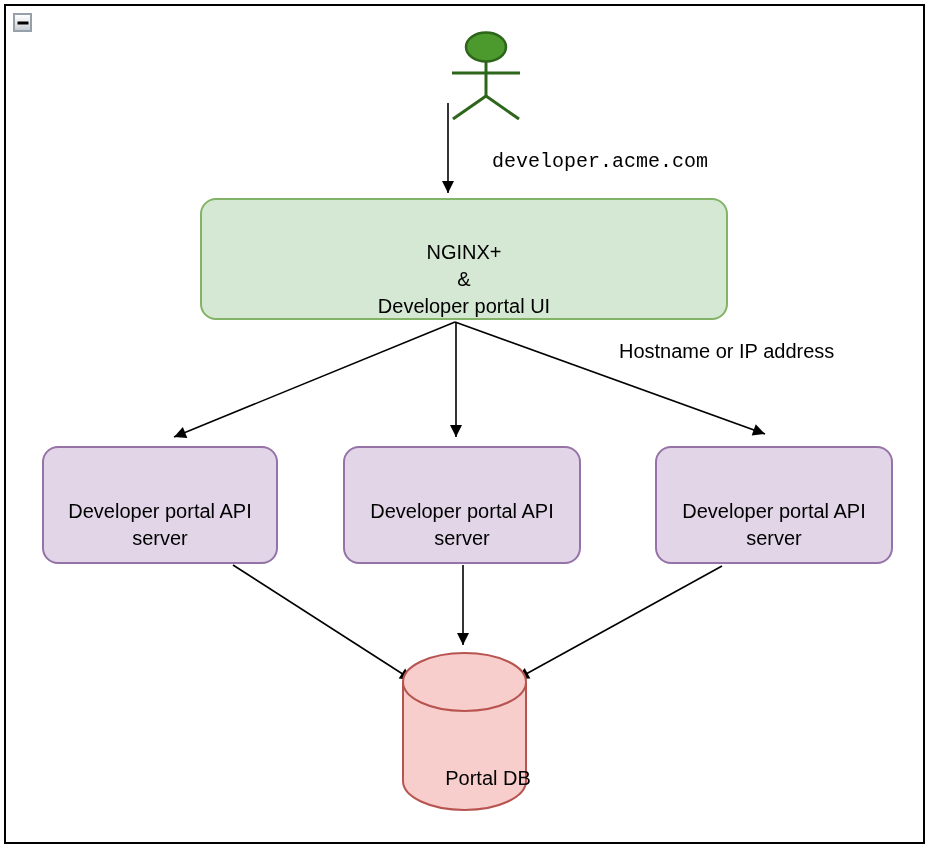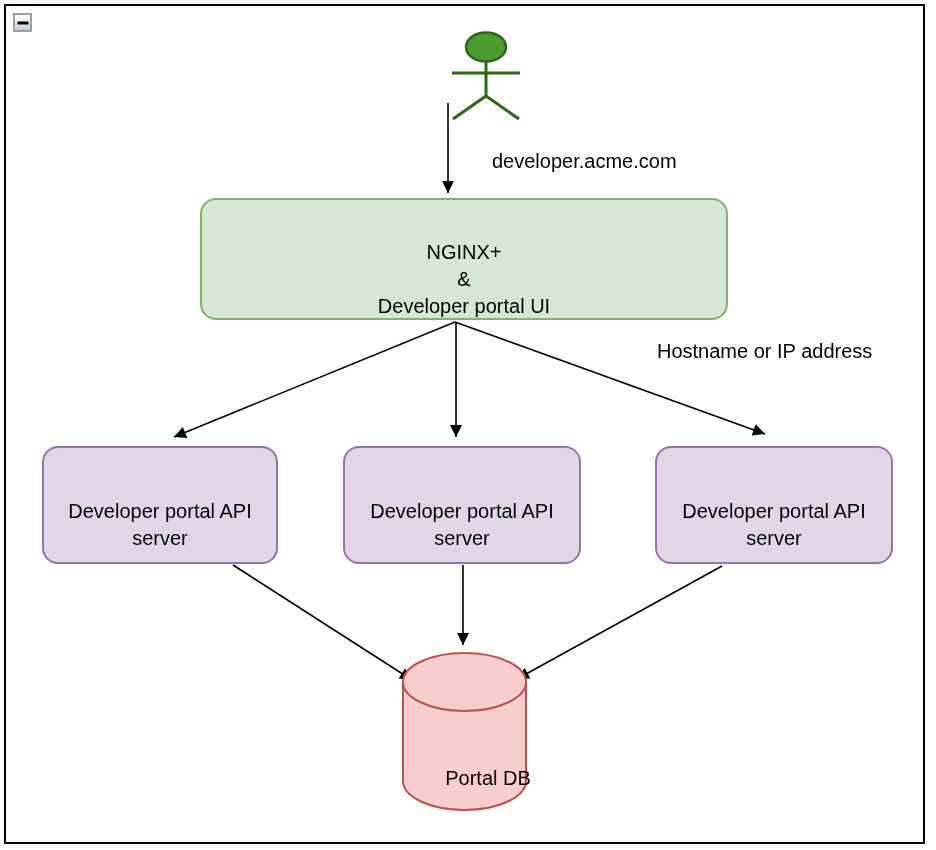--- a/index.html
+++ b/index.html
@@ -109,15 +109,15 @@
 server</div>
 
 <div class="lbl" style="left:343px; top:446px; width:238px; height:118px;">Developer portal API
 server</div>
 
 <div class="lbl" style="left:655px; top:446px; width:238px; height:118px;">Developer portal API
 server</div>
 
 <div class="lbl" style="left:403px; top:744px; width:146px; height:28px;padding-left:24px;">Portal DB</div>
 
-<div class="edge-lbl" style="left:492px; top:150px;">developer.acme.com</div>
+<div class="edge-lbl" style="left:492px; top:150px;font-family:Liberation Mono, monospace;">developer.acme.com</div>
 
-<div class="edge-lbl" style="left:657px; top:340px;">Hostname or IP address</div>
+<div class="edge-lbl" style="left:619px; top:340px;">Hostname or IP address</div>
 
 </body></html>

